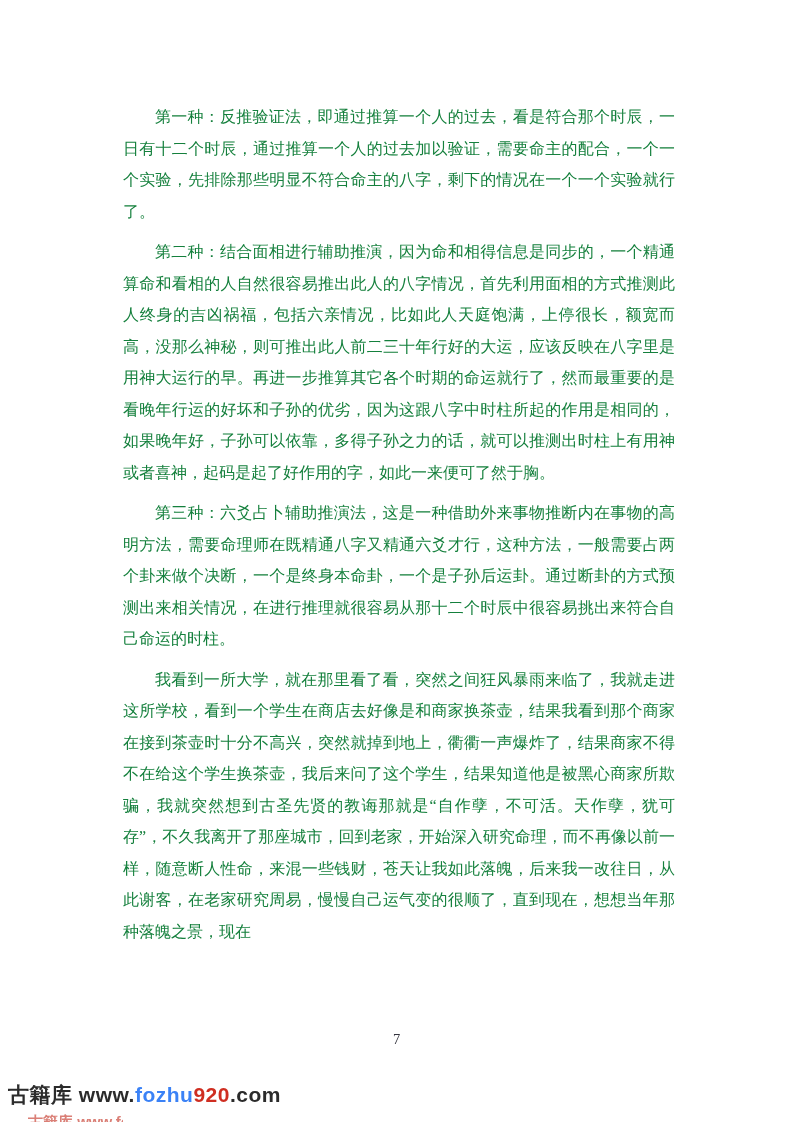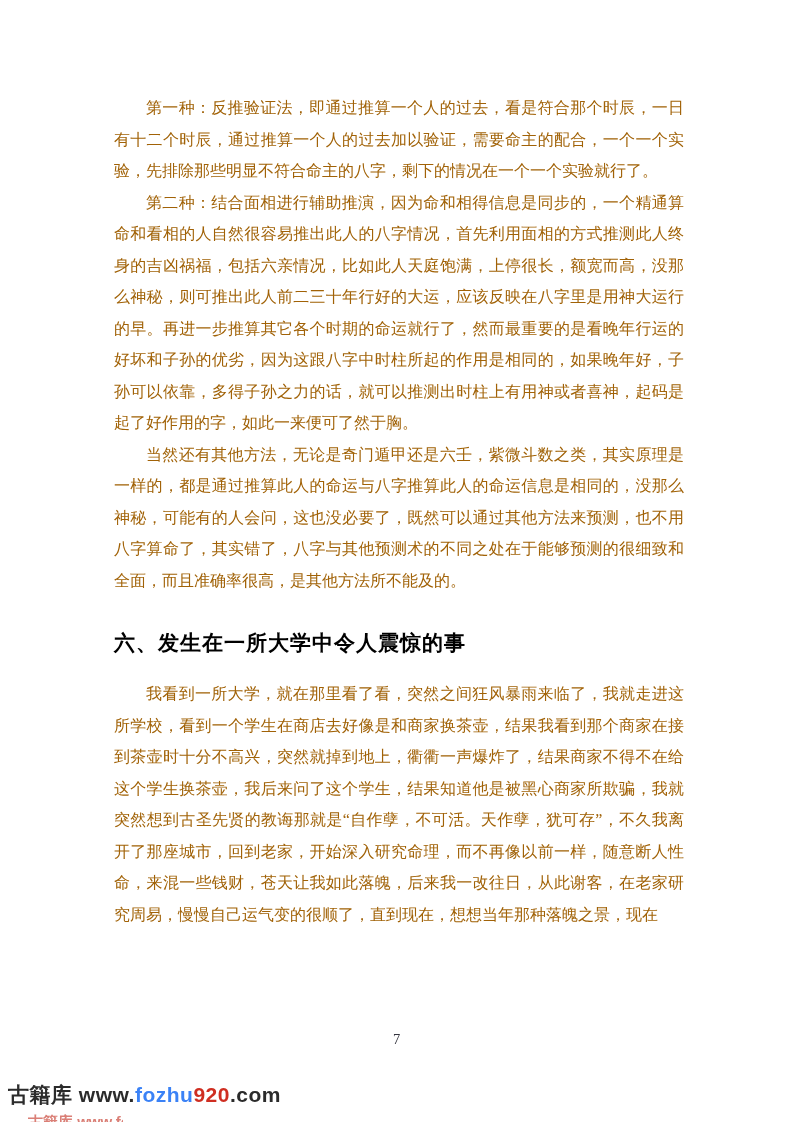--- a/index.html
+++ b/index.html
@@ -9,26 +9,26 @@
     position: relative;
     overflow: hidden;
     font-family: "Liberation Serif", "DejaVu Serif", serif;
   }
   .text-block {
     position: absolute;
     left: 114px; top: 92px;
     width: 570px;
   }
   .body-para {
-    margin: 0;
+    margin: 9px;
     font-size: 16px;
     line-height: 31.5px;
     text-align: justify;
     text-justify: inter-ideograph;
-    color: #a16207;
+    color: #15803d;
     text-indent: 2em;
   }
   .section-heading {
     margin: 33px 0 22px 0;
     font-family: "Liberation Sans", "DejaVu Sans", sans-serif;
     font-weight: bold;
     font-size: 21px;
     line-height: 27px;
     color: #000000;
     letter-spacing: 1px;
@@ -65,23 +65,22 @@
     color: rgba(206, 84, 72, 0.75);
     white-space: nowrap;
   }
 </style>
 </head>
 <body>
 
 <main class="text-block">
   <p class="body-para">第一种：反推验证法，即通过推算一个人的过去，看是符合那个时辰，一日有十二个时辰，通过推算一个人的过去加以验证，需要命主的配合，一个一个实验，先排除那些明显不符合命主的八字，剩下的情况在一个一个实验就行了。</p>
   <p class="body-para">第二种：结合面相进行辅助推演，因为命和相得信息是同步的，一个精通算命和看相的人自然很容易推出此人的八字情况，首先利用面相的方式推测此人终身的吉凶祸福，包括六亲情况，比如此人天庭饱满，上停很长，额宽而高，没那么神秘，则可推出此人前二三十年行好的大运，应该反映在八字里是用神大运行的早。再进一步推算其它各个时期的命运就行了，然而最重要的是看晚年行运的好坏和子孙的优劣，因为这跟八字中时柱所起的作用是相同的，如果晚年好，子孙可以依靠，多得子孙之力的话，就可以推测出时柱上有用神或者喜神，起码是起了好作用的字，如此一来便可了然于胸。</p>
-  <p class="body-para">当然还有其他方法，无论是奇门遁甲还是六壬，紫微斗数之类，其实原理是一样的，都是通过推算此人的命运与八字推算此人的命运信息是相同的，没那么神秘，可能有的人会问，这也没必要了，既然可以通过其他方法来预测，也不用八字算命了，其实错了，八字与其他预测术的不同之处在于能够预测的很细致和全面，而且准确率很高，是其他方法所不能及的。</p>
+  <p class="body-para">第三种：六爻占卜辅助推演法，这是一种借助外来事物推断内在事物的高明方法，需要命理师在既精通八字又精通六爻才行，这种方法，一般需要占两个卦来做个决断，一个是终身本命卦，一个是子孙后运卦。通过断卦的方式预测出来相关情况，在进行推理就很容易从那十二个时辰中很容易挑出来符合自己命运的时柱。</p>
 
-  <h2 class="section-heading">六、发生在一所大学中令人震惊的事</h2>
 
   <p class="body-para">我看到一所大学，就在那里看了看，突然之间狂风暴雨来临了，我就走进这所学校，看到一个学生在商店去好像是和商家换茶壶，结果我看到那个商家在接到茶壶时十分不高兴，突然就掉到地上，衢衢一声爆炸了，结果商家不得不在给这个学生换茶壶，我后来问了这个学生，结果知道他是被黑心商家所欺骗，我就突然想到古圣先贤的教诲那就是“自作孽，不可活。天作孽，犹可存”，不久我离开了那座城市，回到老家，开始深入研究命理，而不再像以前一样，随意断人性命，来混一些钱财，苍天让我如此落魄，后来我一改往日，从此谢客，在老家研究周易，慢慢自己运气变的很顺了，直到现在，想想当年那种落魄之景，现在</p>
 </main>
 
 <div class="page-number">7</div>
 
 <footer class="watermark">
   <span>古籍库</span><span> www.</span><span class="wm-green">fozhu</span><span class="wm-red">920</span><span>.com</span>
 </footer>
 

